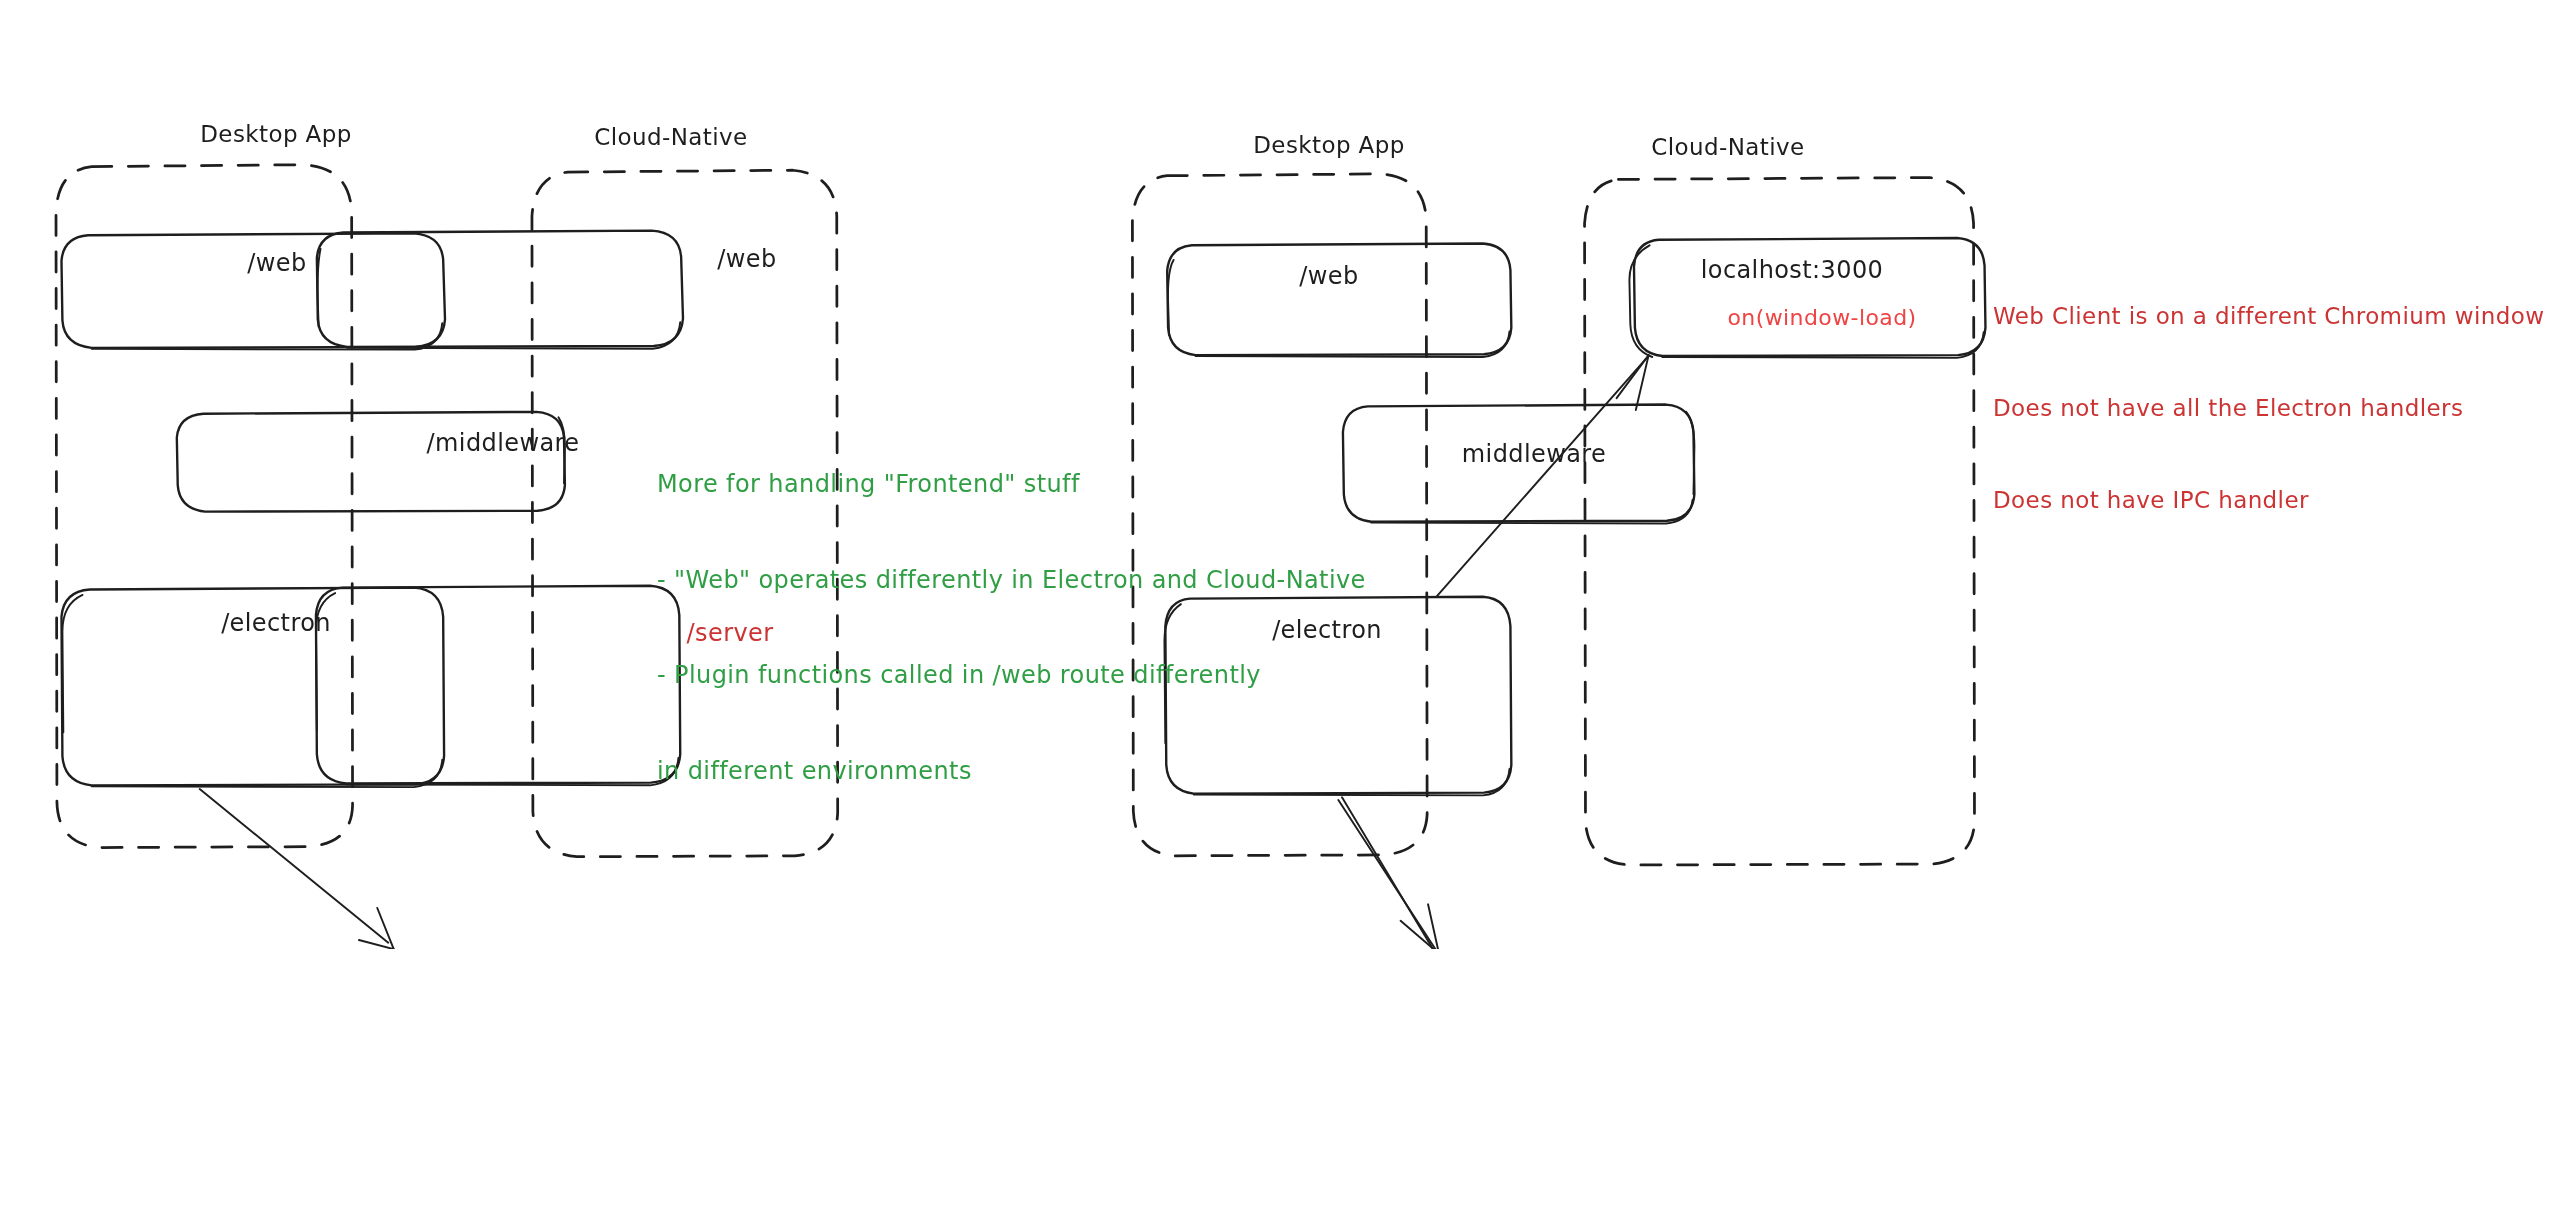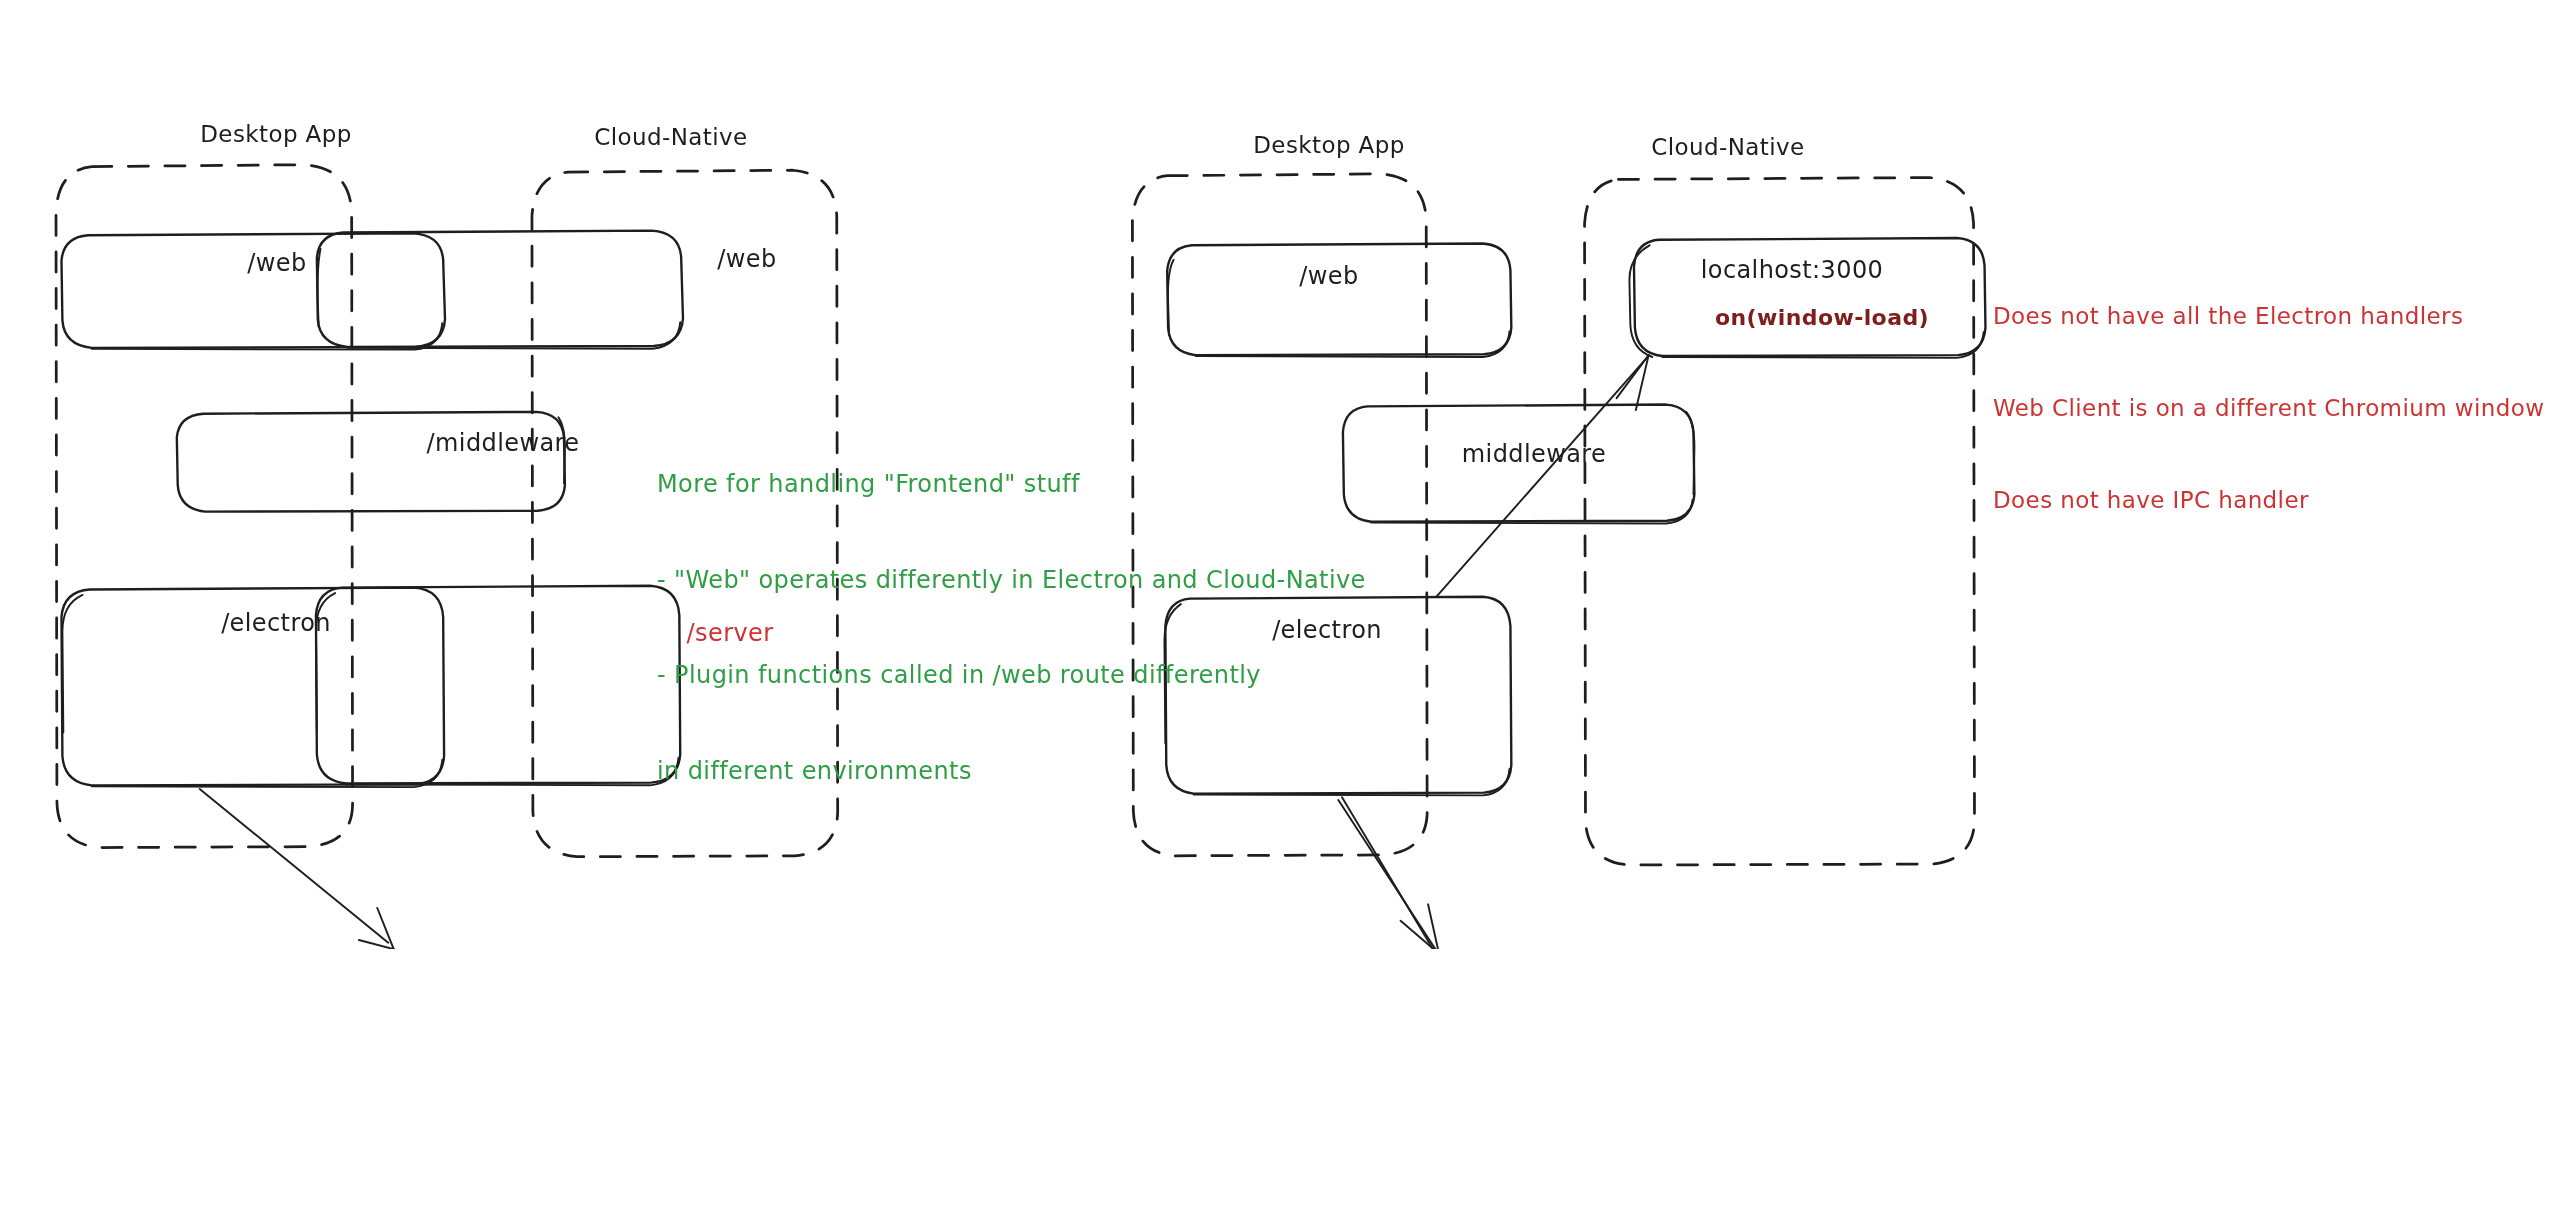--- a/index.html
+++ b/index.html
@@ -59,22 +59,21 @@
   }
   .box-label {
     font-size: 24px;
     text-align: right;
     transform: translateX(-50%);
   }
   .box-sub-red {
     font-size: 22px;
     text-align: center;
     transform: translateX(-50%);
-    color: #7f1d1d;
-    font-weight: bold;
+    color: #ef4444;
   }
   .note-green {
     font-size: 24px;
     color: #2f9e44;
     line-height: 1.33;
   }
   .note-red {
     font-size: 23px;
     color: #cc3333;
     line-height: 1.33;
@@ -221,19 +220,19 @@
 
   <div class="txt box-sub-red" style="left:1822px; top:305px;">on(window-load)</div>
 
   <div class="txt box-label" style="left:1534px; top:440px;">middleware</div>
 
   <div class="txt box-label" style="left:1327px; top:616px;">/electron</div>
 
   <div class="txt box-label" style="left:1538px; top:989px;font-weight:bold;">Plugins</div>
 
   <div class="txt note-red" style="left:1993px; top:240px;">
+    <div>Web Client is on a different Chromium window</div>
     <div>Does not have all the Electron handlers</div>
-    <div>Web Client is on a different Chromium window</div>
     <div>Does not have IPC handler</div>
   </div>
 
 </div>
 
 
 </body></html>

